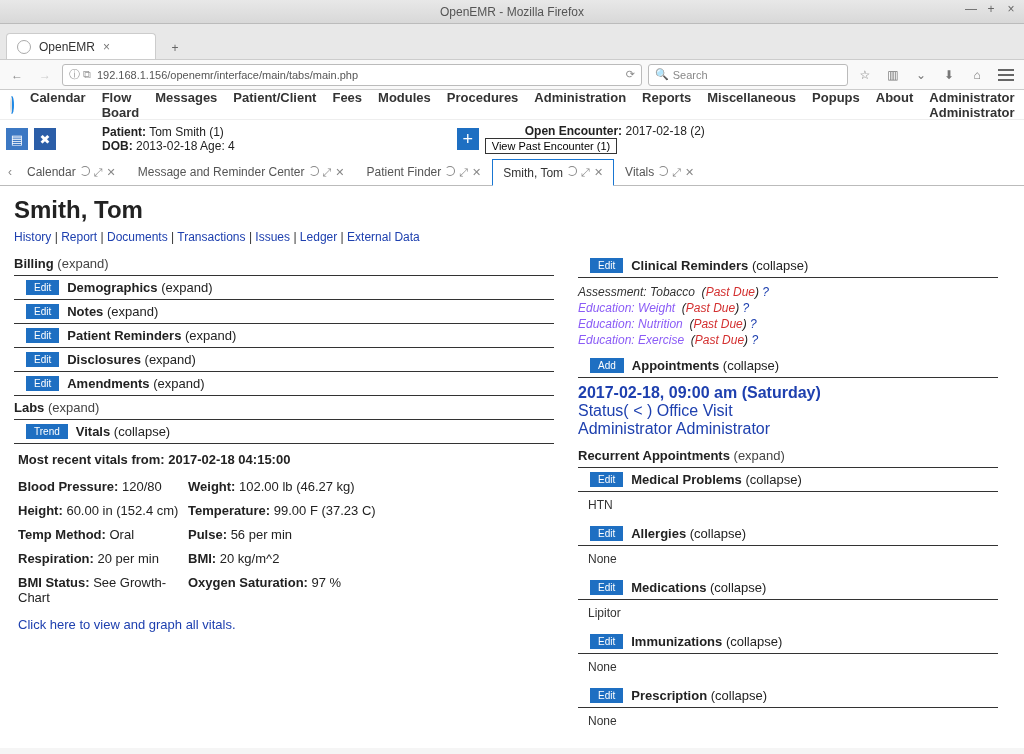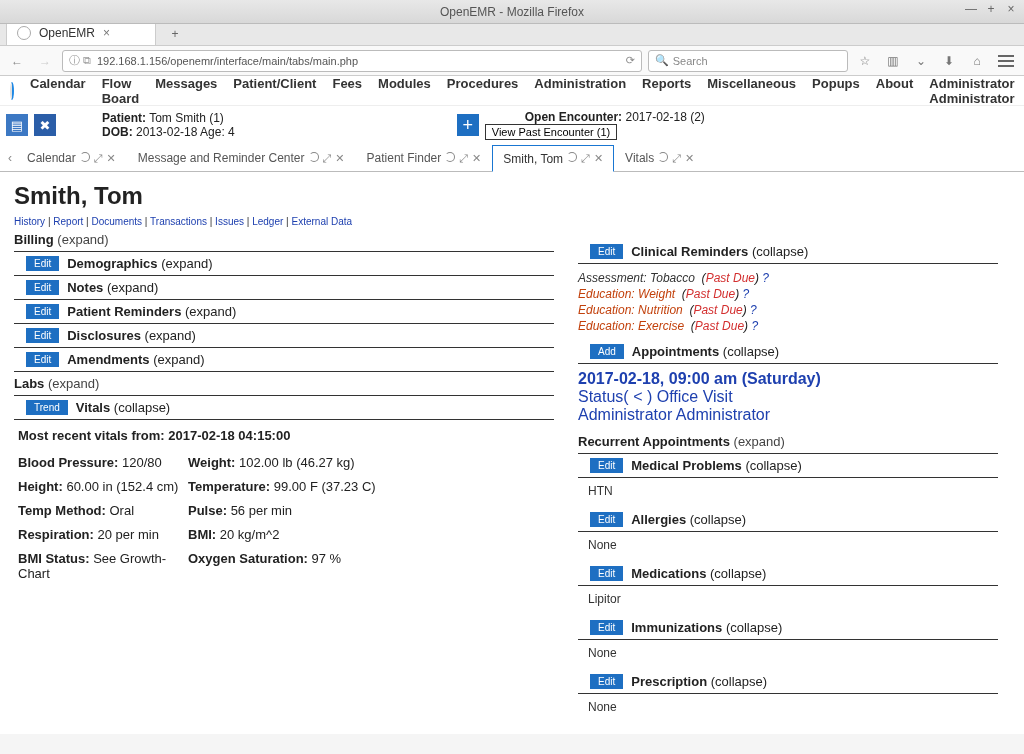--- a/index.html
+++ b/index.html
@@ -1,20 +1,20 @@
 <!DOCTYPE html>
 <html><head>
 <meta charset="utf-8">
 <style>
 * { box-sizing: border-box; margin: 0; padding: 0; }
 body { font-family: Arial, Helvetica, sans-serif; font-size: 12px; background: #f5f5f5; color: #222; width: 1024px; height: 754px; overflow: hidden; }
 .window-titlebar { height: 24px; background: linear-gradient(#e8e8e8,#d8d8d8); border-bottom: 1px solid #bbb; display:flex; align-items:center; justify-content:center; position:relative; color:#555; font-size:12px;}
 .window-controls { position:absolute; right:6px; top:2px; display:flex; gap:6px; color:#666;}
 .win-btn { width:14px; text-align:center; cursor:default;}
-.browser-tabs { height:22px; background:#e8e8e8; display:flex; align-items:flex-end; padding-left:6px; border-bottom:1px solid #ccc;}
+.browser-tabs { height:36px; background:#e8e8e8; display:flex; align-items:flex-end; padding-left:6px; border-bottom:1px solid #ccc;}
 .btab { background:#fff; border:1px solid #ccc; border-bottom:none; border-radius:4px 4px 0 0; height:26px; padding:0 10px; display:flex; align-items:center; gap:8px; font-size:12px; color:#333; min-width:150px;}
 .btab-close { color:#777; }
 .newtab { width:26px; height:22px; margin-left:6px; display:flex; align-items:center; justify-content:center; color:#666;}
 .ff-icon { width:14px; height:14px; border:1px solid #aaa; border-radius:50%; display:inline-block; position:relative;}
 .toolbar { height:30px; background:#f9f9f9; display:flex; align-items:center; padding:0 6px; gap:6px; border-bottom:1px solid #ccc;}
 .nav-btn { width:22px; height:22px; display:flex; align-items:center; justify-content:center; color:#888;}
 .urlbar { flex:1; height:22px; border:1px solid #bbb; border-radius:3px; background:#fff; display:flex; align-items:center; padding:0 6px; font-size:11px; color:#555; gap:6px;}
 .url-info { color:#999;}
 .searchbar { width:200px; height:22px; border:1px solid #bbb; border-radius:3px; background:#fff; display:flex; align-items:center; padding:0 6px; font-size:11px; color:#888; gap:4px;}
 .tool-icon { width:22px; height:22px; display:flex; align-items:center; justify-content:center; color:#777; }
@@ -36,38 +36,38 @@
 .tabstrip { display:flex; align-items:center; height:28px; border-bottom:1px solid #bbb; background:#fff; padding-left:4px; }
 .doc-tab { display:flex; align-items:center; gap:4px; padding:0 10px; height:27px; border:1px solid transparent; border-bottom:none; font-size:12px; color:#555;}
 .doc-tab.active { border:1px solid #1976d2; border-bottom:1px solid #fff; background:#fff; color:#333; position:relative; top:1px;}
 .tab-ctrl { color:#888; font-size:11px; display:flex; gap:4px;}
 .caret-left { width:12px; color:#888; text-align:center;}
 .content { padding:10px 14px; display:flex; gap:24px;}
 .col { flex:1; }
 .col-left { max-width:540px;}
 .col-right { max-width:420px; padding-top:58px;}
 h1.pname { font-size:24px; color:#222; font-weight:bold; margin-bottom:6px;}
-.plinks { font-size:10px; color:#1a237e; margin-bottom:1px;}
+.plinks { font-size:12px; color:#1a237e; margin-bottom:8px;}
 .plinks a{ color:#1e40af; text-decoration:none;}
 .sep { color:#333;}
 .section-head { font-size:13px; padding:4px 0; border-bottom:1px solid #333;}
 .section-head .title{ font-weight:bold;}
 .section-head .hint{ color:#444;}
 .row-item { display:flex; align-items:center; gap:8px; padding:4px 12px; border-bottom:1px solid #333; font-size:13px;}
 .pill { background:#1e6fc2; color:#fff; font-size:10px; padding:2px 8px; display:inline-block; min-width:30px; text-align:center;}
 .vitals-block { padding:8px 4px; font-size:13px;}
 .vitals-block .vhead{ font-weight:bold; margin-bottom:12px;}
 .vgrid { display:grid; grid-template-columns: 170px 1fr; row-gap:9px;}
 .vgrid div span.l{ font-weight:bold;}
 .vlink { margin-top:12px;}
 a.link { color:#1e40af; text-decoration:none;}
 .reminder-list { padding:6px 0; font-size:12px;font-style:italic;}
 .reminder-list div{ padding:1px 0;}
 .reminder-list .rl{ color:#333;}
-.reminder-list .bl{ color:#c2410c;}
+.reminder-list .bl{ color:#8b5cf6;}
 .reminder-list .pd{ color:#d32f2f;}
 .reminder-list .q{ color:#1e40af;}
 .appt { padding:6px 0; font-size:16px;}
 .appt .al1{ color:#1e40af; font-weight:bold;}
 .appt .al2, .appt .al3{ color:#1e40af;}
 .sub-content { padding:6px 0 10px 10px; font-size:12px; color:#333;}
 .reload-icon { display:inline-block; width:10px; height:10px; border:1px solid #888; border-left-color:transparent; border-radius:50%;}
 </style>
 </head>
 <body>
@@ -253,20 +253,21 @@
           <div><span class="l">Weight:</span> <span>102.00 lb (46.27 kg)</span></div>
           <div><span class="l">Height:</span> <span>60.00 in (152.4 cm)</span></div>
           <div><span class="l">Temperature:</span> <span>99.00 F (37.23 C)</span></div>
           <div><span class="l">Temp Method:</span> <span>Oral</span></div>
           <div><span class="l">Pulse:</span> <span>56 per min</span></div>
           <div><span class="l">Respiration:</span> <span>20 per min</span></div>
           <div><span class="l">BMI:</span> <span>20 kg/m^2</span></div>
           <div><span class="l">BMI Status:</span> <span>See Growth-Chart</span></div>
           <div><span class="l">Oxygen Saturation:</span> <span>97 %</span></div>
         </div>
+        <div class="vlink"><a class="link">Click here to view and graph all vitals.</a></div>
       </div>
     </div>
 
     <div class="col col-right">
       <div class="row-item">
         <span class="pill">Edit</span>
         <span><span style="font-weight:bold;">Clinical Reminders</span>
         <span class="hint">(collapse)</span></span>
       </div>
       <div class="reminder-list" id="rem-list">

